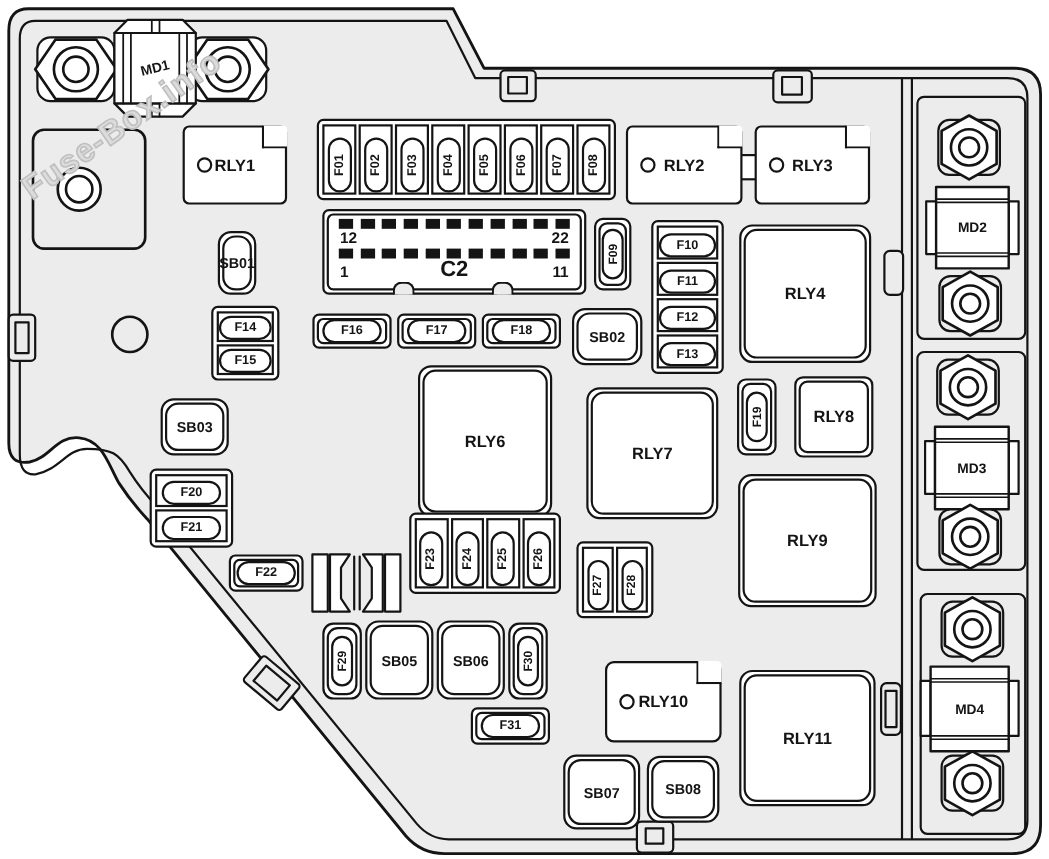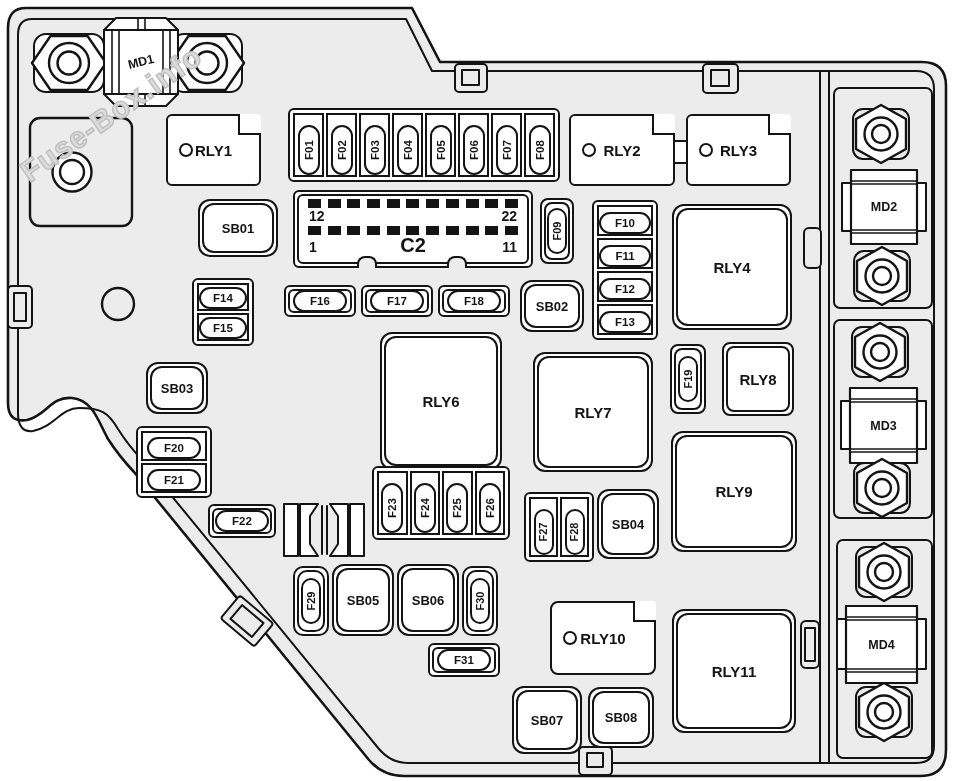--- a/index.html
+++ b/index.html
@@ -213,31 +213,28 @@
 <div class="comp relay-lg dbl" style="left:722px;top:342px;width:72px;height:74px;border-radius:8px;">
       <span>RLY8</span>
     </div>
 <div class="comp relay-lg dbl" style="left:671px;top:431px;width:126px;height:121px;">
       <span>RLY9</span>
     </div>
 <div class="comp relay-lg dbl" style="left:672px;top:609px;width:124px;height:124px;">
       <span>RLY11</span>
     </div>
 
-<div class="comp sb dbl" style="left:198px;top:199px;width:80px;height:58px;">
+<div class="comp sb dbl" style="left:198px;top:210px;width:35px;height:58px;">
       <span>SB01</span>
     </div>
 <div class="comp sb dbl" style="left:520px;top:280px;width:64px;height:52px;">
       <span>SB02</span>
     </div>
 <div class="comp sb dbl" style="left:146px;top:362px;width:62px;height:52px;">
       <span>SB03</span>
-    </div>
-<div class="comp sb dbl" style="left:597px;top:489px;width:62px;height:70px;">
-      <span>SB04</span>
     </div>
 <div class="comp sb dbl" style="left:332px;top:564px;width:62px;height:72px;">
       <span>SB05</span>
     </div>
 <div class="comp sb dbl" style="left:397px;top:564px;width:62px;height:72px;">
       <span>SB06</span>
     </div>
 <div class="comp sb dbl" style="left:512px;top:686px;width:70px;height:68px;">
       <span>SB07</span>
     </div>

